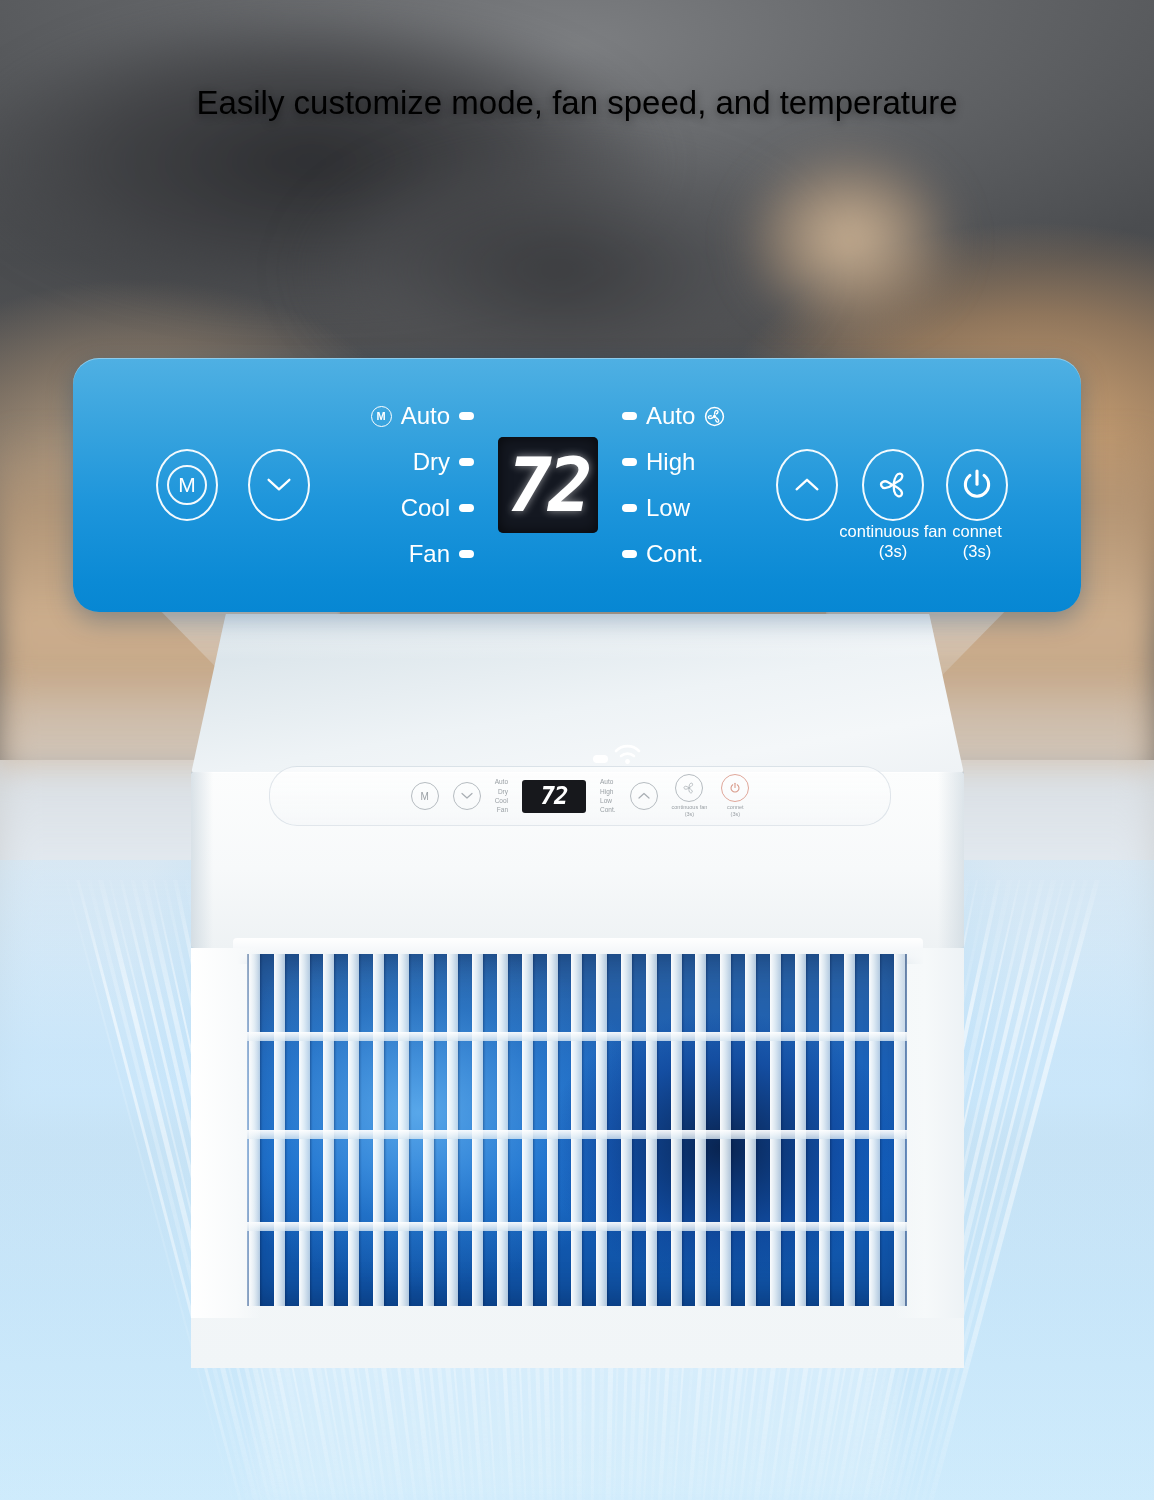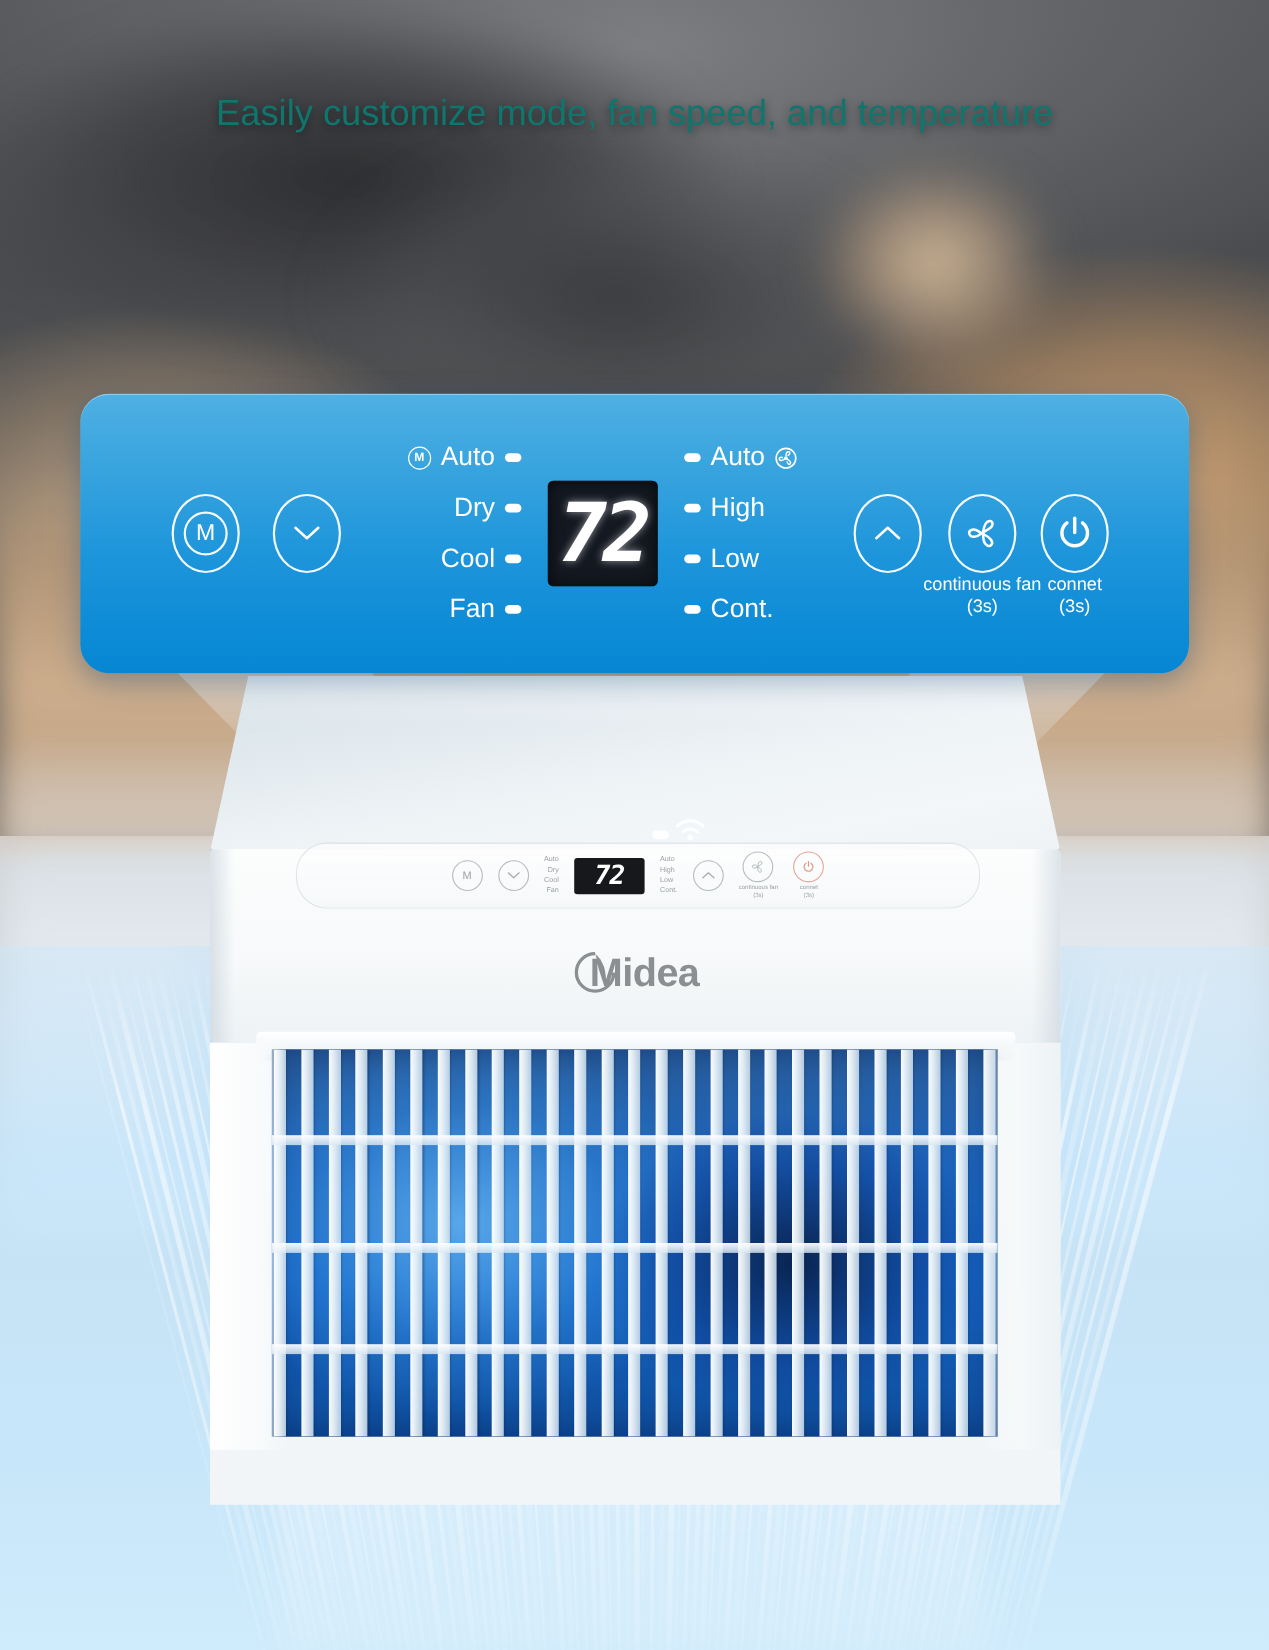--- a/index.html
+++ b/index.html
@@ -67,21 +67,21 @@
   }
 
   
   .headings{position:absolute;left:0;top:66px;width:1154px;text-align:center;z-index:30;}
   .h-title{
     font-size:62px;font-weight:bold;color:#ffffff;letter-spacing:.5px;
     line-height:1.02;text-shadow:0 2px 10px rgba(0,0,0,.45);
     font-family:"Liberation Sans", sans-serif;
   }
   .h-sub{
-    margin-top:18px;font-size:33px;color:#0f766e;font-weight:400;
+    margin-top:18px;font-size:33px;color:#000000;font-weight:400;
     text-shadow:0 2px 9px rgba(0,0,0,.45);
   }
 
   
   .beam{position:absolute;z-index:12;opacity:.55;}
   .beam-l{
     left:150px;top:600px;width:190px;height:120px;
     background:linear-gradient(180deg, rgba(236,244,252,.85), rgba(236,244,252,0));
     clip-path:polygon(0 0, 100% 0, 100% 100%, 62% 100%);
     filter:blur(2px);
@@ -417,29 +417,20 @@
         </div>
         <div class="mini-cap">
           <span>connet</span><br>
           <span>(3s)</span>
         </div>
       </div>
     </div>
 
     <div class="prod-body"></div>
 
-    <div class="brand">
-      <div class="brand-mark">
-        <svg width="44" height="44" viewBox="0 0 44 44">
-          <path d="M39 22 A17 17 0 1 1 22 5" fill="none" stroke="#8b8f92" stroke-width="3"></path>
-          <path d="M22 5 C30 12 33 22 31 32 C28 25 25 14 22 5Z" fill="#8b8f92"></path>
-        </svg>
-      </div>
-      <div class="brand-word">Midea</div>
-    </div>
 
     <div class="vent-wrap">
       <div class="vent-lip"></div>
       <div class="vent-frame">
         <div class="vent-inner-glow"></div>
         <div class="louvers" id="louvers">
             <i style="left: 2px;"></i>
             <i style="left: 26.8px;"></i>
             <i style="left: 51.6px;"></i>
             <i style="left: 76.4px;"></i>

